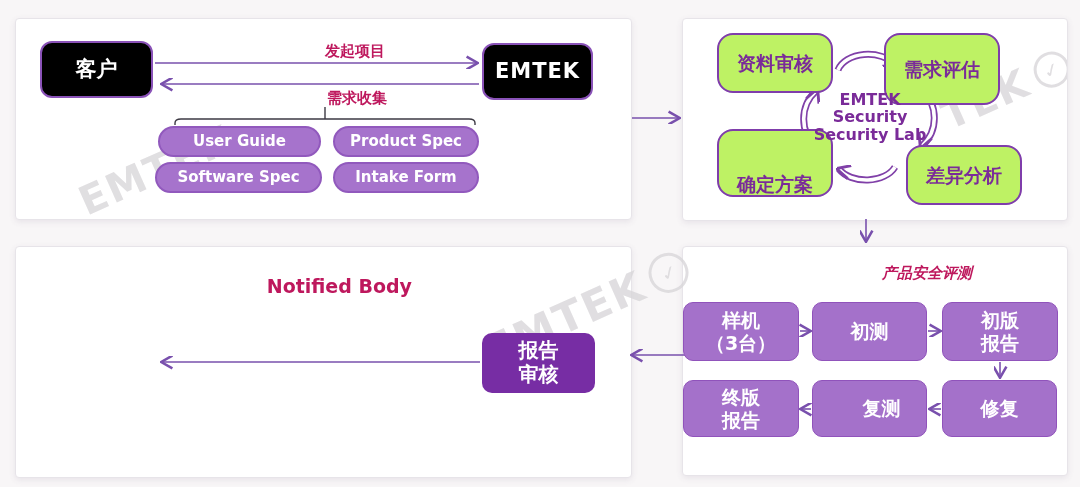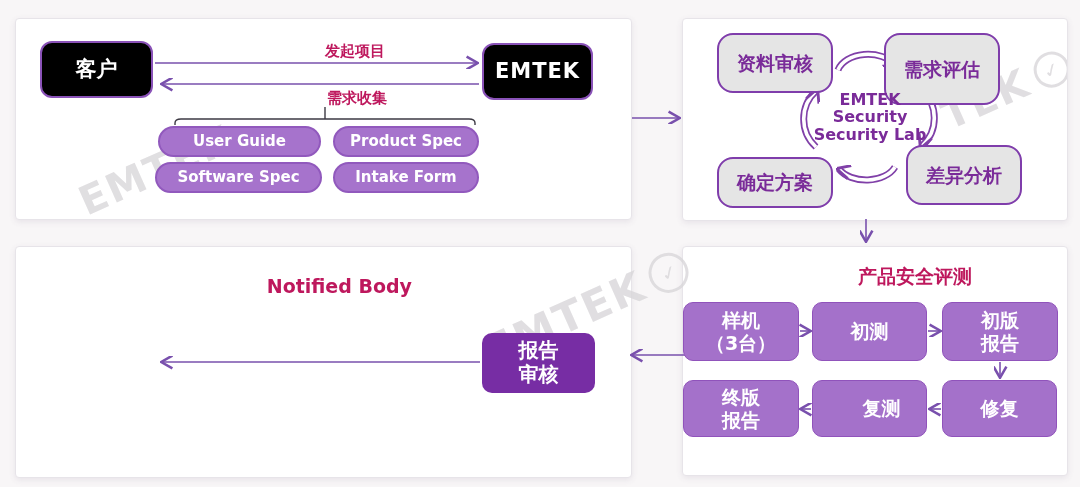--- a/index.html
+++ b/index.html
@@ -13,21 +13,21 @@
 
   .overlay{position:absolute;left:0;top:0;width:1080px;height:487px;z-index:2;pointer-events:none;}
 
   .box{position:absolute;display:flex;flex-direction:column;align-items:center;justify-content:center;
        color:#fff;font-weight:bold;text-align:center;z-index:3;box-sizing:border-box;}
   .ln{line-height:1.18;display:block;}
   .fillbox{background:#000000;border:2px solid #8a52b8;border-radius:12px;font-size:21px;}
   .pill{background:#a673cc;border:2px solid #9159bd;border-radius:17px;font-size:15px;}
   .mbox{background:#a471ca;border:1.5px solid #9053bb;border-radius:10px;font-size:19px;}
   .dbox{background:#772da4;border-radius:10px;font-size:20px;}
-  .obox{background:#e5e5e5;border:2px solid #7f3dab;border-radius:16px;color:#7a2b99;font-size:19px;}
+  .obox{background:#bef264;border:2px solid #7f3dab;border-radius:16px;color:#7a2b99;font-size:19px;}
 
   .lbl{position:absolute;font-weight:bold;color:#be185d;text-align:right;z-index:3;}
   .lab-center{position:absolute;left:790px;top:91px;width:160px;text-align:center;color:#7a2b99;
               font-weight:bold;font-size:16px;line-height:1.08;z-index:3;}
 
   .wm{position:absolute;color:#d9d7da;font-weight:bold;transform:rotate(-24deg);
       display:flex;align-items:center;gap:8px;z-index:1;opacity:.8;letter-spacing:2px;white-space:nowrap;}
   .wm-logo{border:3px solid currentColor;border-radius:50%;width:30px;height:30px;
            display:flex;align-items:center;justify-content:center;font-size:19px;letter-spacing:0;flex:0 0 auto;}
 </style>
@@ -126,39 +126,39 @@
   <div class="box pill" style="left:333px;top:162px;width:146px;height:31px;">
     <span class="ln">Intake Form</span>
   </div>
 
   <div class="box obox" style="left:717px;top:33px;width:116px;height:60px;">
     <span class="ln">资料审核</span>
   </div>
   <div class="box obox" style="left:884px;top:33px;width:116px;height:72px;">
     <span class="ln">需求评估</span>
   </div>
-  <div class="box obox" style="left:717px;top:157px;width:116px;height:51px;">
+  <div class="box obox" style="left:717px;top:129px;width:116px;height:68px;justify-content:flex-end;">
     <span class="ln">确定方案</span>
   </div>
   <div class="box obox" style="left:906px;top:145px;width:116px;height:60px;">
     <span class="ln">差异分析</span>
   </div>
   <div class="lab-center">
     <div>EMTEK</div>
     <div>Security</div>
     <div>Security Lab</div>
   </div>
 
   <div class="lbl" style="left:212px;top:275px;width:200px;font-size:19px;">Notified Body</div>
   <div class="box dbox" style="left:482px;top:333px;width:113px;height:60px;">
     <span class="ln">报告</span>
     <span class="ln">审核</span>
   </div>
 
-  <div class="lbl" style="left:772px;top:264px;width:200px;font-size:19px;">产品安全评测</div>
+  <div class="lbl" style="left:772px;top:264px;width:200px;font-size:15px;font-style:italic;">产品安全评测</div>
   <div class="box mbox" style="left:683px;top:302px;width:116px;height:59px;">
     <span class="ln">样机</span>
     <span class="ln">（3台）</span>
   </div>
   <div class="box mbox" style="left:812px;top:302px;width:115px;height:59px;text-align:right;">
     <span class="ln">初测</span>
   </div>
   <div class="box mbox" style="left:942px;top:302px;width:116px;height:59px;">
     <span class="ln">初版</span>
     <span class="ln">报告</span>

